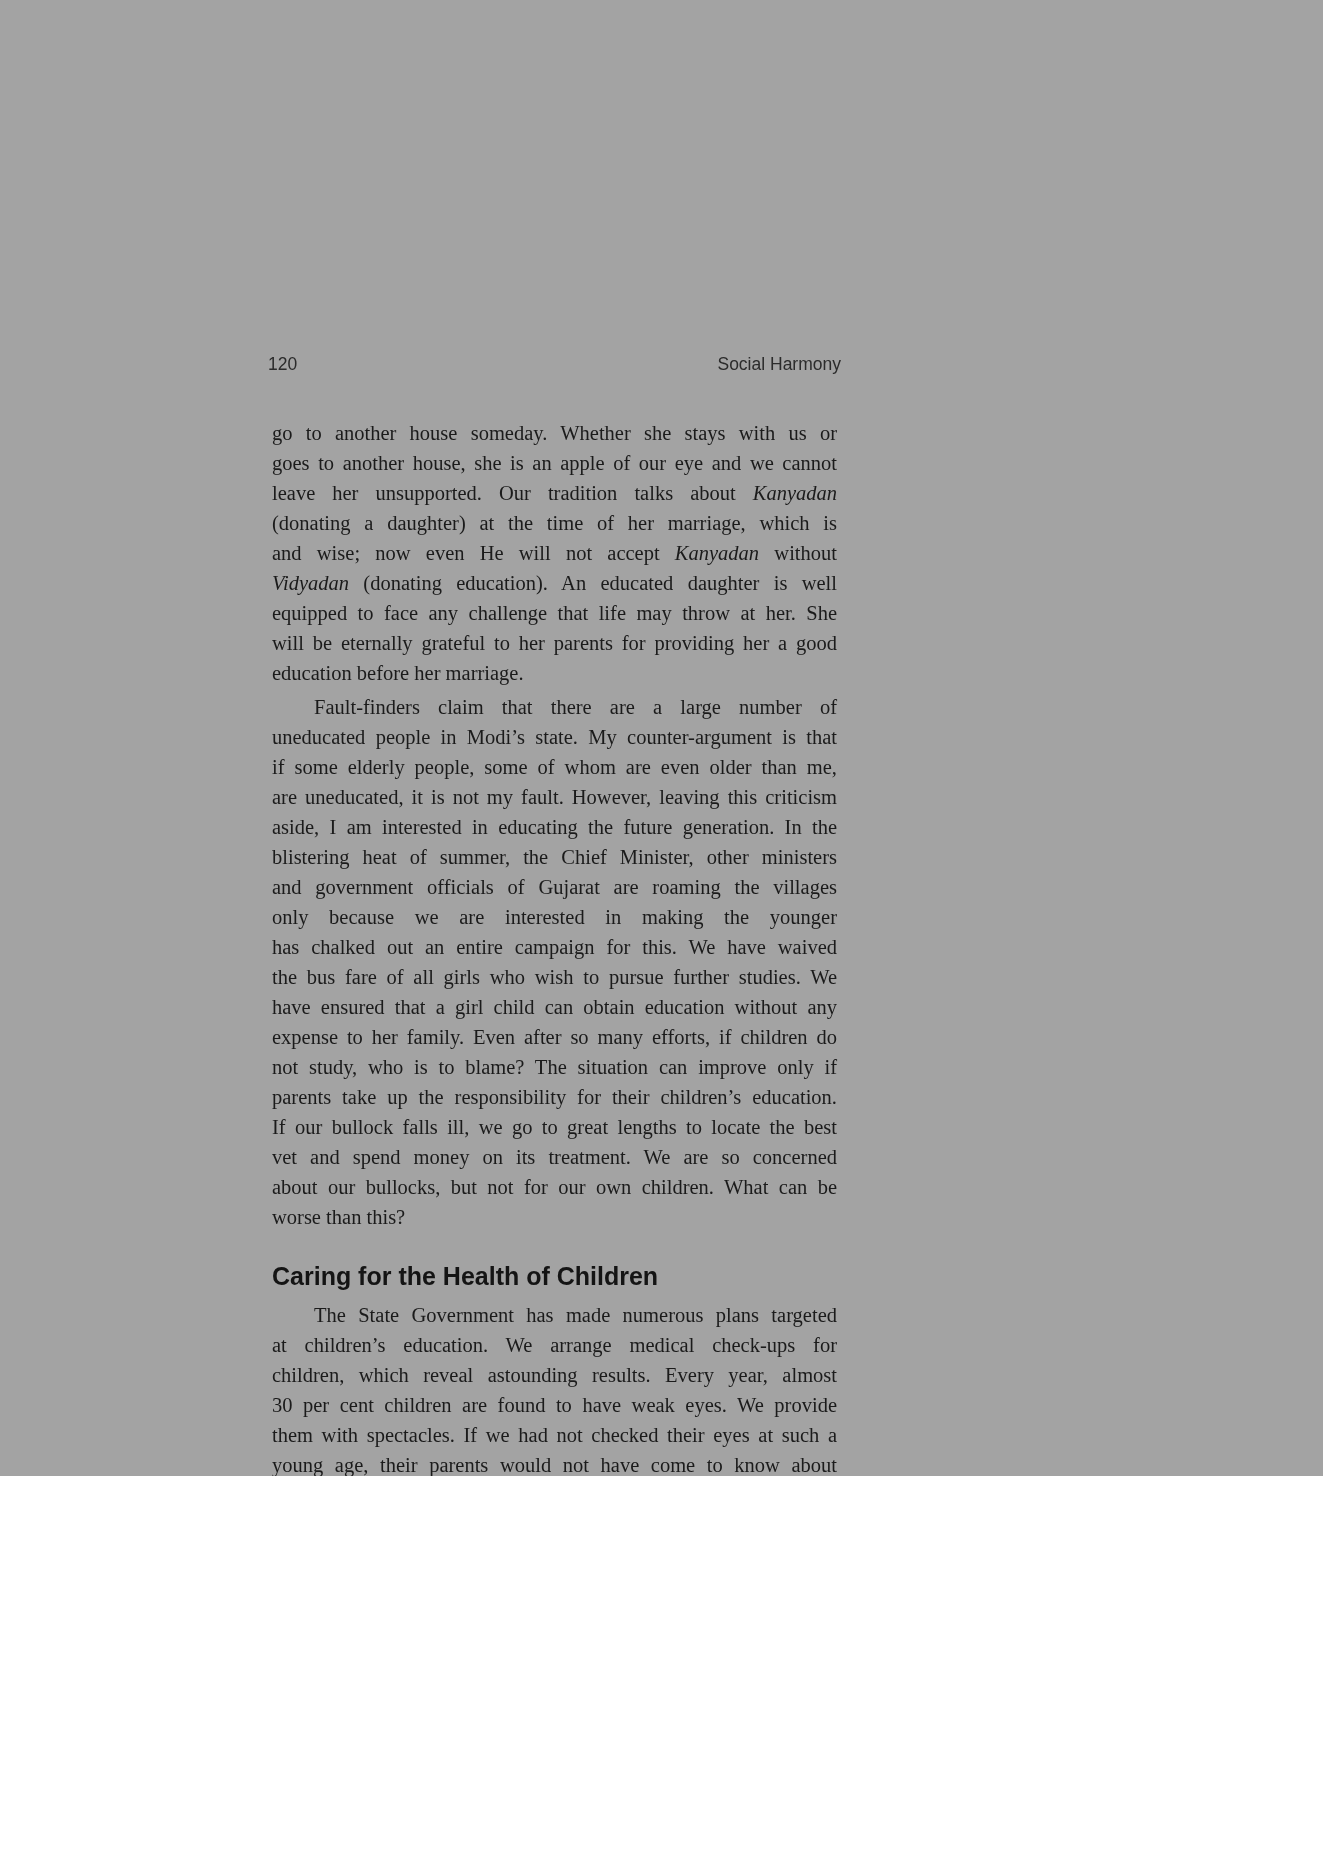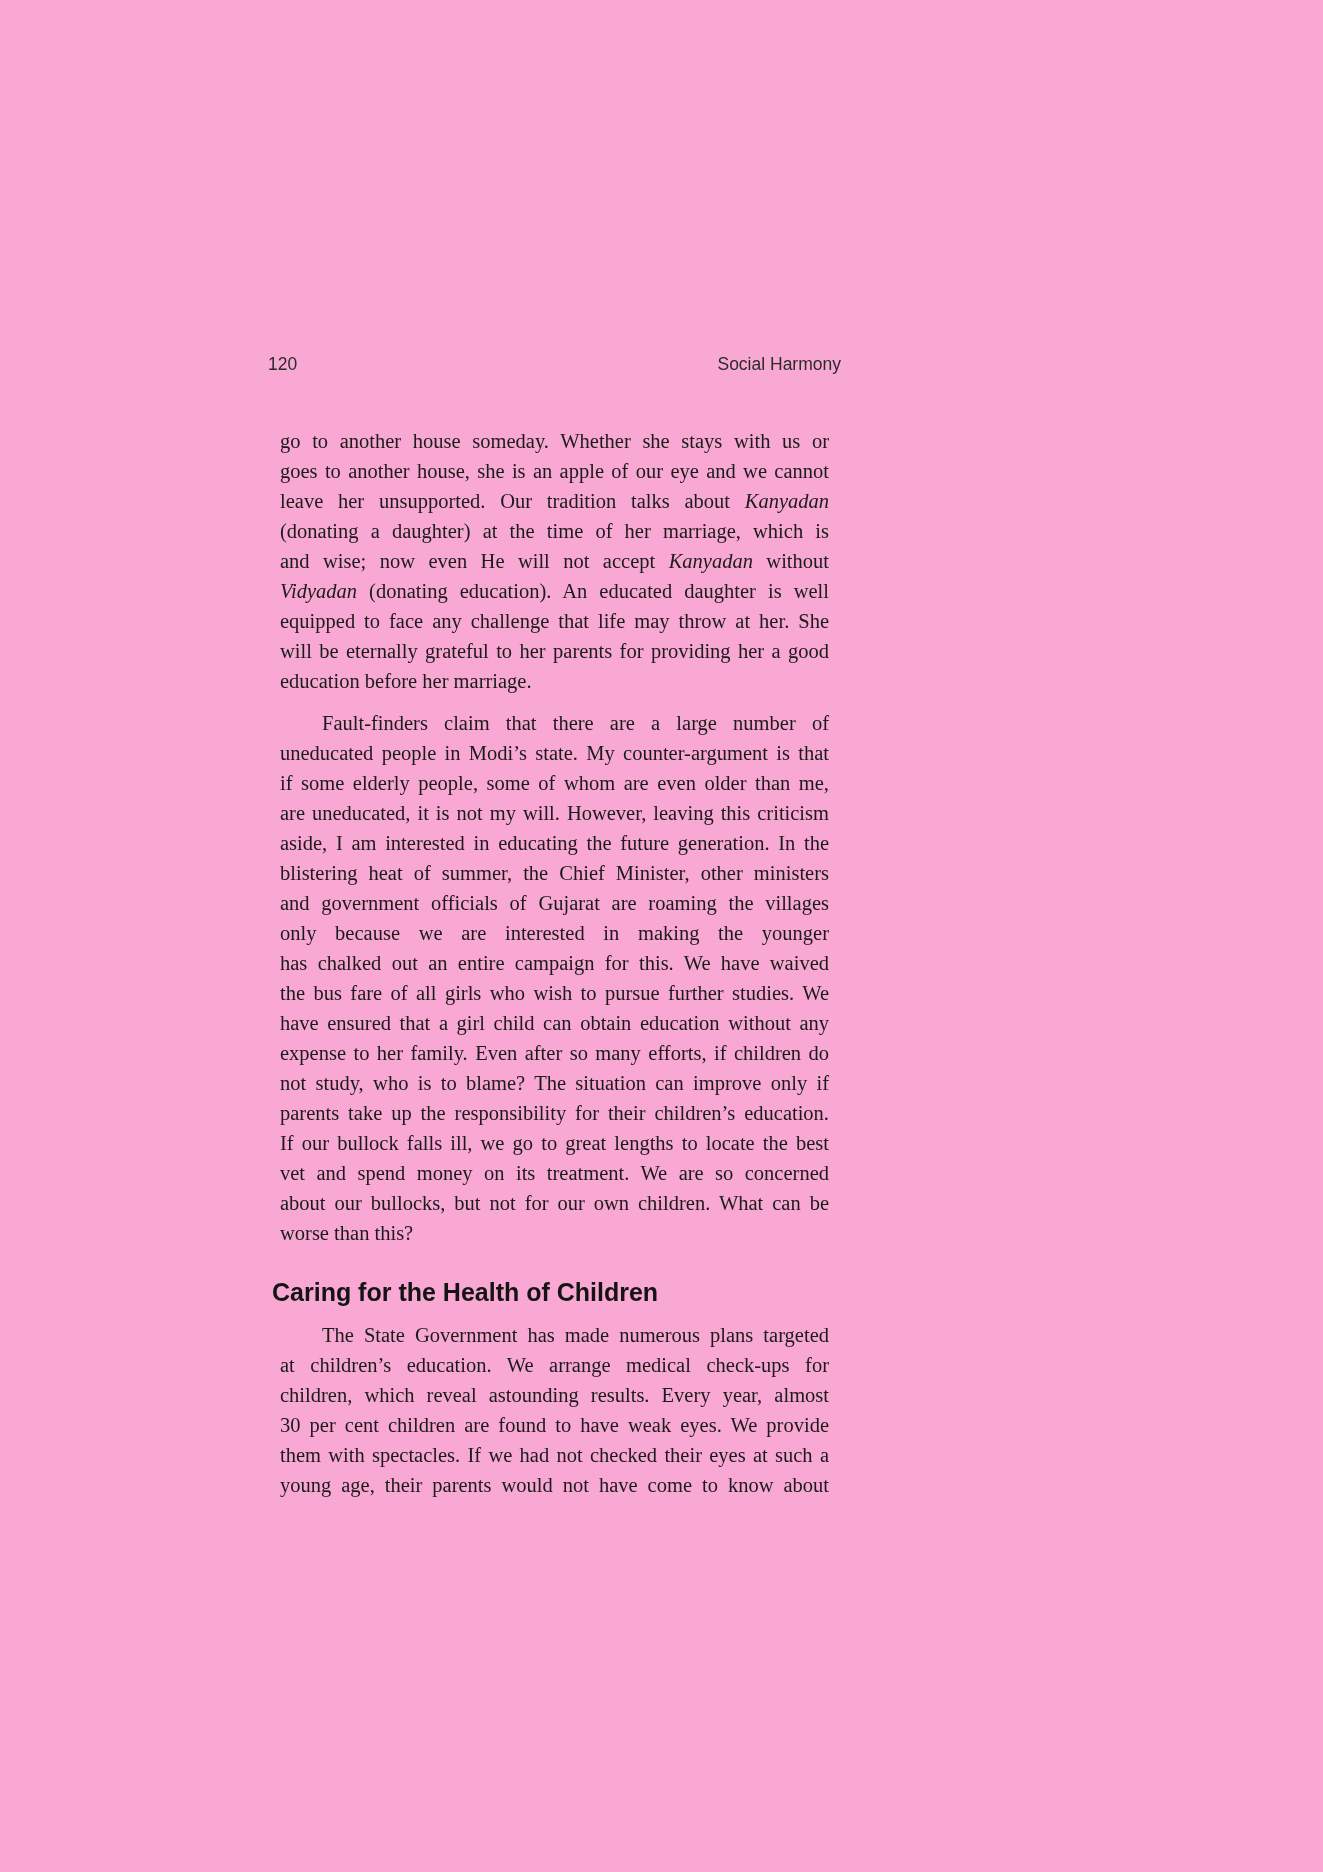--- a/index.html
+++ b/index.html
@@ -3,22 +3,22 @@
 <meta charset="utf-8">
 <style>
   html, body {
     margin: 0;
     padding: 0;
     background: #ffffff;
   }
   .page {
     position: relative;
     width: 1323px;
-    height: 1872px;
-    background: #f9a8d4;
+    height: 1476px;
+    background: #a3a3a3;
     overflow: hidden;
     font-family: "Liberation Serif", serif;
   }
   .running-header {
     position: absolute;
     left: 268px;
     top: 354px;
     width: 573px;
     height: 24px;
     font-family: "Liberation Sans", sans-serif;
@@ -39,21 +39,21 @@
   }
   .text-block {
     position: absolute;
     left: 268px;
     top: 414px;
     width: 573px;
     color: #1b1b1b;
     font-size: 20.5px;
     line-height: 30px;
   }
-  .para { margin: 12px; }
+  .para { margin: 4px; }
   .line {
     text-align: justify;
     text-align-last: justify;
   }
   .line.last {
     text-align-last: left;
   }
   .para.indent .line:first-child {
     text-indent: 42px;
   }
@@ -86,21 +86,21 @@
         <div class="line">and wise; now even He will not accept <em>Kanyadan</em> without</div>
         <div class="line"><em>Vidyadan</em> (donating education). An educated daughter is well</div>
         <div class="line">equipped to face any challenge that life may throw at her. She</div>
         <div class="line">will be eternally grateful to her parents for providing her a good</div>
         <div class="line last">education before her marriage.</div>
       </div>
       <div class="para indent">
         <div class="line">Fault-finders claim that there are a large number of</div>
         <div class="line">uneducated people in Modi’s state. My counter-argument is that</div>
         <div class="line">if some elderly people, some of whom are even older than me,</div>
-        <div class="line">are uneducated, it is not my will. However, leaving this criticism</div>
+        <div class="line">are uneducated, it is not my fault. However, leaving this criticism</div>
         <div class="line">aside, I am interested in educating the future generation. In the</div>
         <div class="line">blistering heat of summer, the Chief Minister, other ministers</div>
         <div class="line">and government officials of Gujarat are roaming the villages</div>
         <div class="line">only because we are interested in making the younger</div>
         <div class="line">has chalked out an entire campaign for this. We have waived</div>
         <div class="line">the bus fare of all girls who wish to pursue further studies. We</div>
         <div class="line">have ensured that a girl child can obtain education without any</div>
         <div class="line">expense to her family. Even after so many efforts, if children do</div>
         <div class="line">not study, who is to blame? The situation can improve only if</div>
         <div class="line">parents take up the responsibility for their children’s education.</div>

